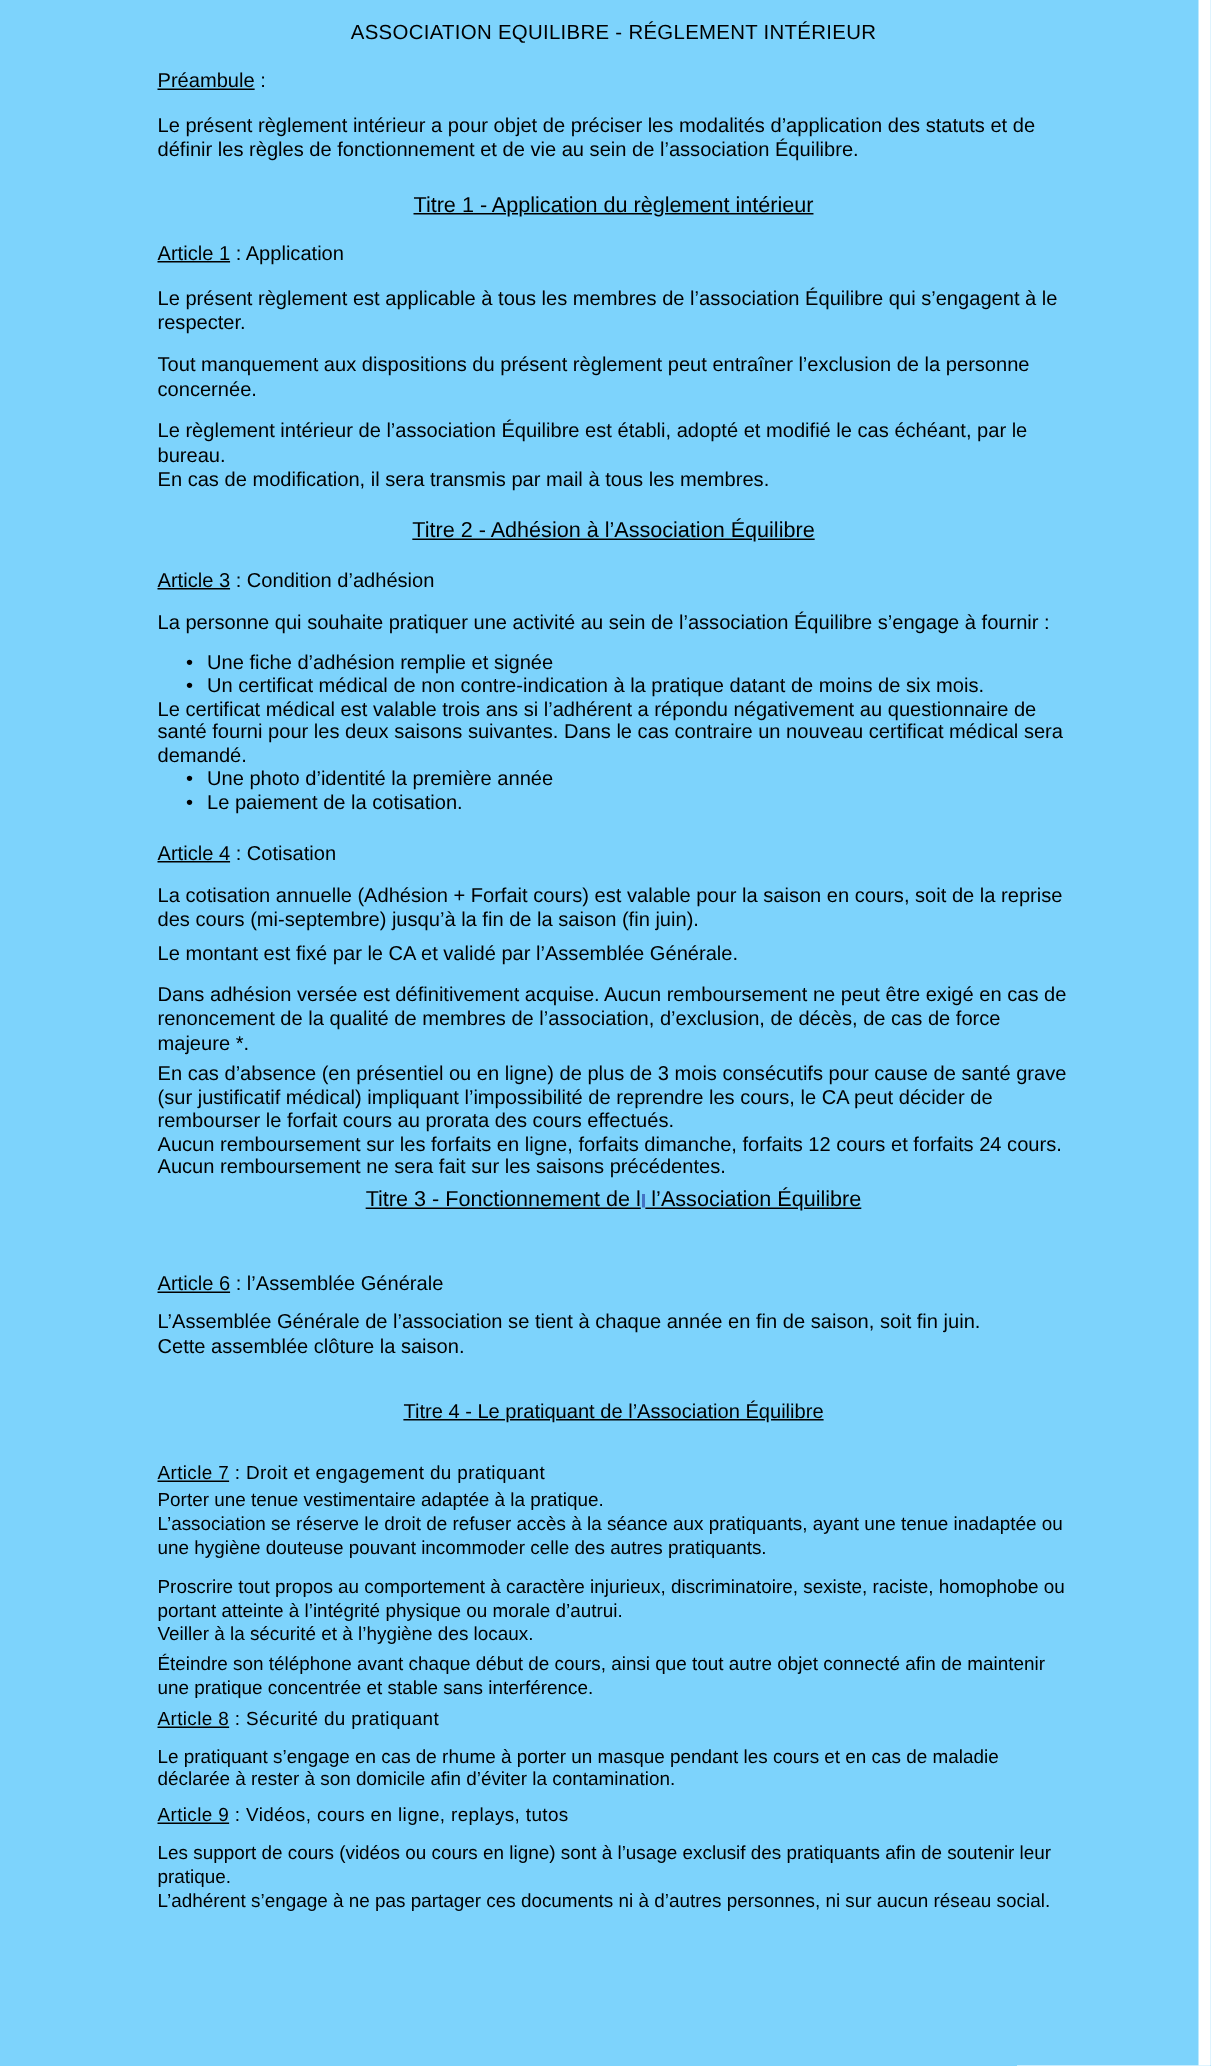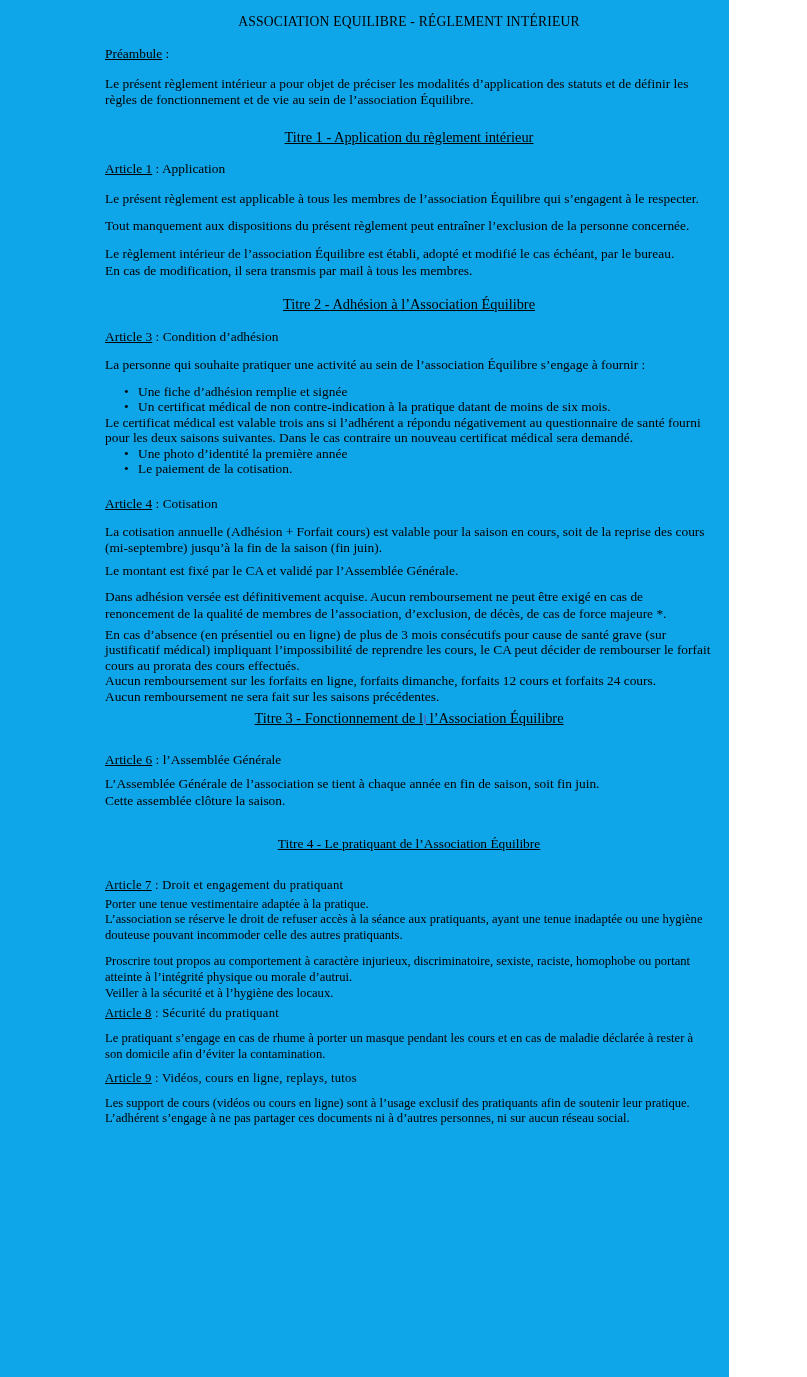--- a/index.html
+++ b/index.html
@@ -1,17 +1,17 @@
 <!DOCTYPE html>
 <html><head>
 <meta charset="utf-8">
 <style>
   html,body{margin:0;padding:0;background:#fff;}
-  .page{width:729px;height:1377px;background:#0ea5e9;color:#000;overflow:hidden;
-        font-family:Liberation Serif, serif;}
+  .page{width:799px;height:1377px;background:#7dd3fc;color:#000;overflow:hidden;
+        font-family:Liberation Sans, sans-serif;}
   .content{box-sizing:border-box;width:807px;padding:13px 94px 0 105px;
            font-size:13.4px;line-height:16.6px;}
   .doc-title{margin:0;font-size:13.6px;font-weight:400;text-align:center;letter-spacing:.2px;line-height:17px;}
   .titre{margin:0;font-size:14.4px;font-weight:400;text-align:center;line-height:17.5px;}
   .titre-sm{font-size:13.4px;}
   .u{text-decoration:underline;}
   .para{margin:0;}
   .line{margin:0;}
   .list{line-height:15.5px;}
   .li{padding-left:33px;position:relative;}
@@ -74,21 +74,21 @@
       <div class="para list" style="margin-top:4px">
         <div class="line">En cas d’absence (en présentiel ou en ligne) de plus de 3 mois consécutifs pour cause de santé grave (sur justificatif médical) impliquant l’impossibilité de reprendre les cours, le CA peut décider de rembourser le forfait cours au prorata des cours effectués.</div>
         <div class="line">Aucun remboursement sur les forfaits en ligne, forfaits dimanche, forfaits 12 cours et forfaits 24 cours.</div>
         <div class="line">Aucun remboursement ne sera fait sur les saisons précédentes.</div>
       </div>
     </section>
 
     <section>
       <h2 class="titre" style="margin-top:6px"><span class="u"><span>Titre 3 - Fonctionnement de l</span><span class="caret"></span><span> l’Association Équilibre</span></span></h2>
 
-      <div class="para article-heading" style="margin-top:24px"><span class="u">Article 6</span><span> : l’Assemblée Générale</span></div>
+      <div class="para article-heading" style="margin-top:39px"><span class="u">Article 6</span><span> : l’Assemblée Générale</span></div>
 
       <div class="para" style="margin-top:8px">
         <div class="line">L’Assemblée Générale de l’association se tient à chaque année en fin de saison, soit fin juin.</div>
         <div class="line">Cette assemblée clôture la saison.</div>
       </div>
     </section>
 
     <section class="sec-small">
       <h2 class="titre titre-sm" style="margin-top:26px"><span class="u">Titre 4 - Le pratiquant de l’Association Équilibre</span></h2>
 
@@ -99,20 +99,21 @@
       <div class="para" style="margin-top:3px">
         <div class="line">Porter une tenue vestimentaire adaptée à la pratique.</div>
         <div class="line">L’association se réserve le droit de refuser accès à la séance aux pratiquants, ayant une tenue inadaptée ou une hygiène douteuse pouvant incommoder celle des autres pratiquants.</div>
       </div>
 
       <div class="para" style="margin-top:10px">
         <div class="line">Proscrire tout propos au comportement à caractère injurieux, discriminatoire, sexiste, raciste, homophobe ou portant atteinte à l’intégrité physique ou morale d’autrui.</div>
         <div class="line">Veiller à la sécurité et à l’hygiène des locaux.</div>
       </div>
 
+      <div class="para" style="margin-top:4px">Éteindre son téléphone avant chaque début de cours, ainsi que tout autre objet connecté afin de maintenir une pratique concentrée et stable sans interférence.</div>
 
       <div class="para article-heading" style="margin-top:5px"><span class="u">Article 8</span><span> : Sécurité du pratiquant</span></div>
 
       <div class="para" style="margin-top:9px">Le pratiquant s’engage en cas de rhume à porter un masque pendant les cours et en cas de maladie déclarée à rester à son domicile afin d’éviter la contamination.</div>
 
       <div class="para article-heading" style="margin-top:8px"><span class="u">Article 9</span><span> : Vidéos, cours en ligne, replays, tutos</span></div>
 
       <div class="para" style="margin-top:9px">
         <div class="line">Les support de cours (vidéos ou cours en ligne) sont à l’usage exclusif des pratiquants afin de soutenir leur pratique.</div>
         <div class="line">L’adhérent s’engage à ne pas partager ces documents ni à d’autres personnes, ni sur aucun réseau social.</div>

